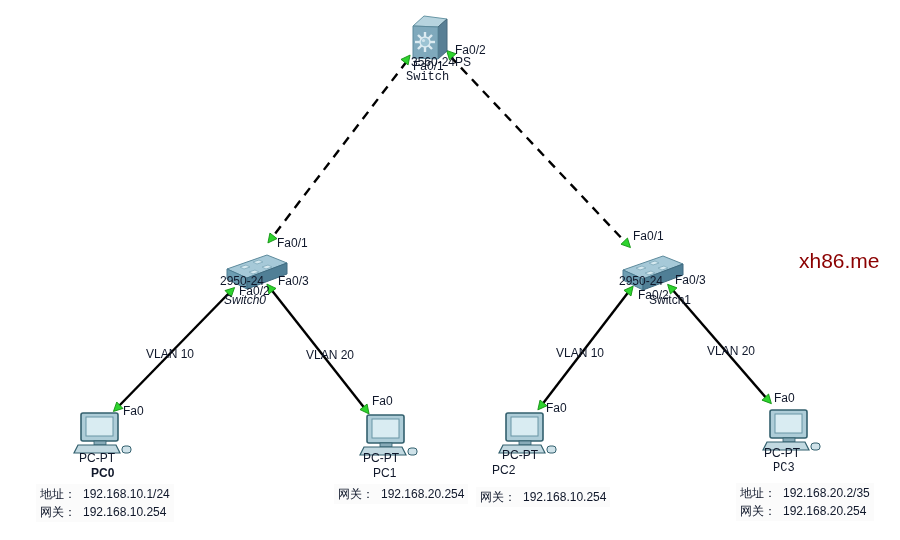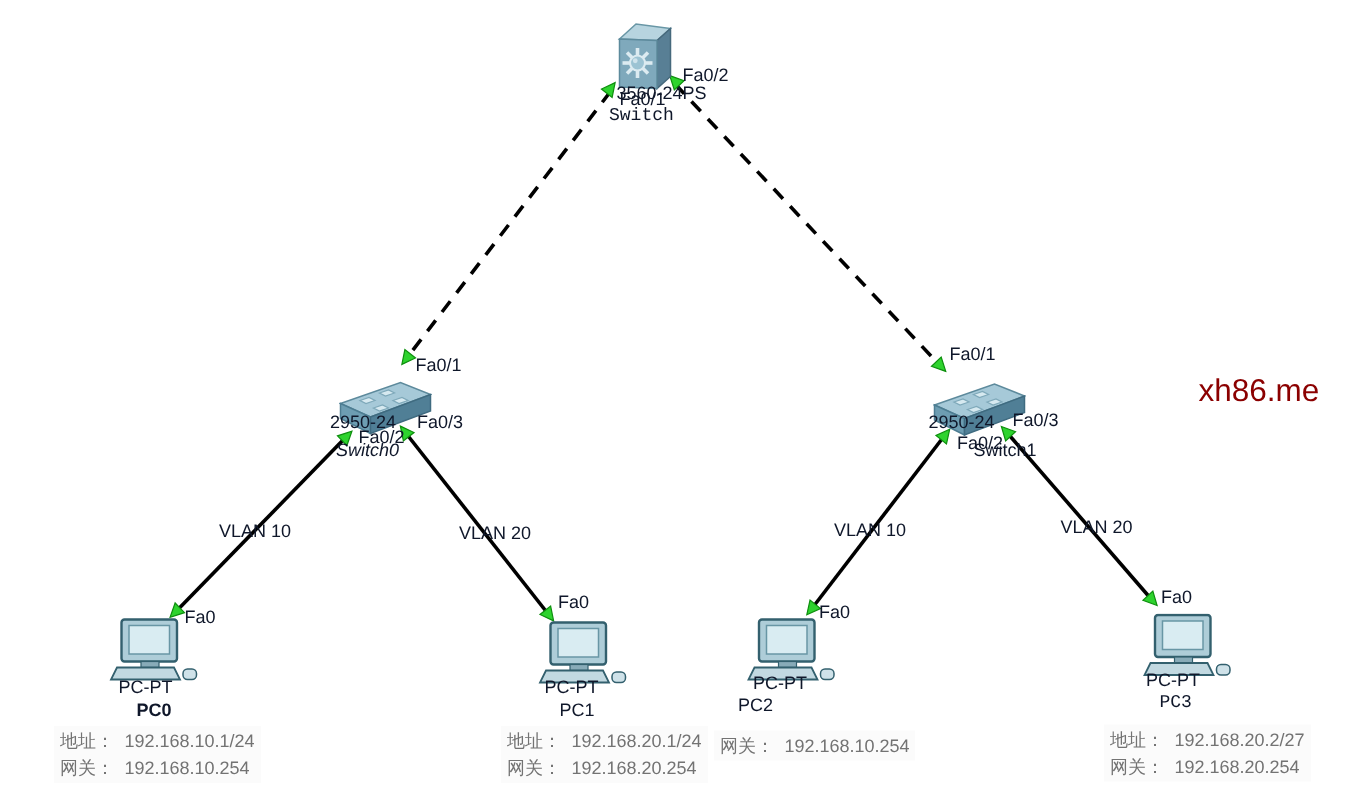--- a/index.html
+++ b/index.html
@@ -7,21 +7,21 @@
     position:relative;width:900px;height:540px;background:#ffffff;
     font-family:"Liberation Sans","DejaVu Sans",sans-serif;overflow:hidden;
   }
   .links{position:absolute;left:0;top:0;width:900px;height:540px;}
   .device{position:absolute;}
   .lbl{
     position:absolute;font-size:12px;line-height:13px;color:#0f172a;
     white-space:nowrap;
   }
   .note{
-    position:absolute;font-size:12px;line-height:18px;color:#737373;
+    position:absolute;font-size:12px;line-height:18px;color:#0f172a;
     background:#fbfbfb;padding:1px 4px;white-space:nowrap;
   }
   .note .row span{display:inline-block;}
   .note .val{margin-left:7px;}
   .watermark{
     position:absolute;left:767px;top:249px;font-size:21px;font-weight:normal;
     color:#8b0000;letter-spacing:0px;white-space:nowrap;margin-left:32px;
   }
   svg{display:block;}
 </style>
@@ -164,21 +164,20 @@
       <rect x="14" y="5" width="27" height="19" fill="#d9ecf2" stroke="#6896a5" stroke-width="1"></rect>
       <rect x="22" y="29" width="12" height="4" fill="#88abb8" stroke="#33606e" stroke-width="0.8"></rect>
       <polygon points="6,33 44,33 48,41 2,41" fill="#c2d9e1" stroke="#33606e" stroke-width="1.2"></polygon>
       <rect x="50" y="34" width="9" height="7" rx="3" fill="#cfe2e9" stroke="#33606e" stroke-width="1"></rect>
     </svg>
   </div>
   <span class="lbl" style="left:372px;top:395px;">Fa0</span>
   <span class="lbl" style="left:363px;top:452px;">PC-PT</span>
   <span class="lbl" style="left:373px;top:467px;">PC1</span>
   <div class="note" style="left:334px;top:484px;">
-    <div class="row"><span>地址：</span><span class="val">192.168.20.1/24</span></div>
     <div class="row"><span>网关：</span><span class="val">192.168.20.254</span></div>
   </div>
 
   <div class="device" style="left:497px;top:412px;">
     <svg width="62" height="44" viewBox="0 0 62 44">
       <rect x="9" y="1" width="37" height="28" rx="2" fill="#aecdd8" stroke="#33606e" stroke-width="1.6"></rect>
       <rect x="14" y="5" width="27" height="19" fill="#d9ecf2" stroke="#6896a5" stroke-width="1"></rect>
       <rect x="22" y="29" width="12" height="4" fill="#88abb8" stroke="#33606e" stroke-width="0.8"></rect>
       <polygon points="6,33 44,33 48,41 2,41" fill="#c2d9e1" stroke="#33606e" stroke-width="1.2"></polygon>
       <rect x="50" y="34" width="9" height="7" rx="3" fill="#cfe2e9" stroke="#33606e" stroke-width="1"></rect>
@@ -197,19 +196,19 @@
       <rect x="14" y="5" width="27" height="19" fill="#d9ecf2" stroke="#6896a5" stroke-width="1"></rect>
       <rect x="22" y="29" width="12" height="4" fill="#88abb8" stroke="#33606e" stroke-width="0.8"></rect>
       <polygon points="6,33 44,33 48,41 2,41" fill="#c2d9e1" stroke="#33606e" stroke-width="1.2"></polygon>
       <rect x="50" y="34" width="9" height="7" rx="3" fill="#cfe2e9" stroke="#33606e" stroke-width="1"></rect>
     </svg>
   </div>
   <span class="lbl" style="left:774px;top:392px;">Fa0</span>
   <span class="lbl" style="left:764px;top:447px;">PC-PT</span>
   <span class="lbl" style="left:773px;top:462px;font-family:Liberation Mono, monospace;">PC3</span>
   <div class="note" style="left:736px;top:483px;">
-    <div class="row"><span>地址：</span><span class="val">192.168.20.2/27</span></div>
+    <div class="row"><span>地址：</span><span class="val">192.168.20.2/35</span></div>
     <div class="row"><span>网关：</span><span class="val">192.168.20.254</span></div>
   </div>
 
   <span class="watermark">xh86.me</span>
 
 </div>
 
 </body></html>

